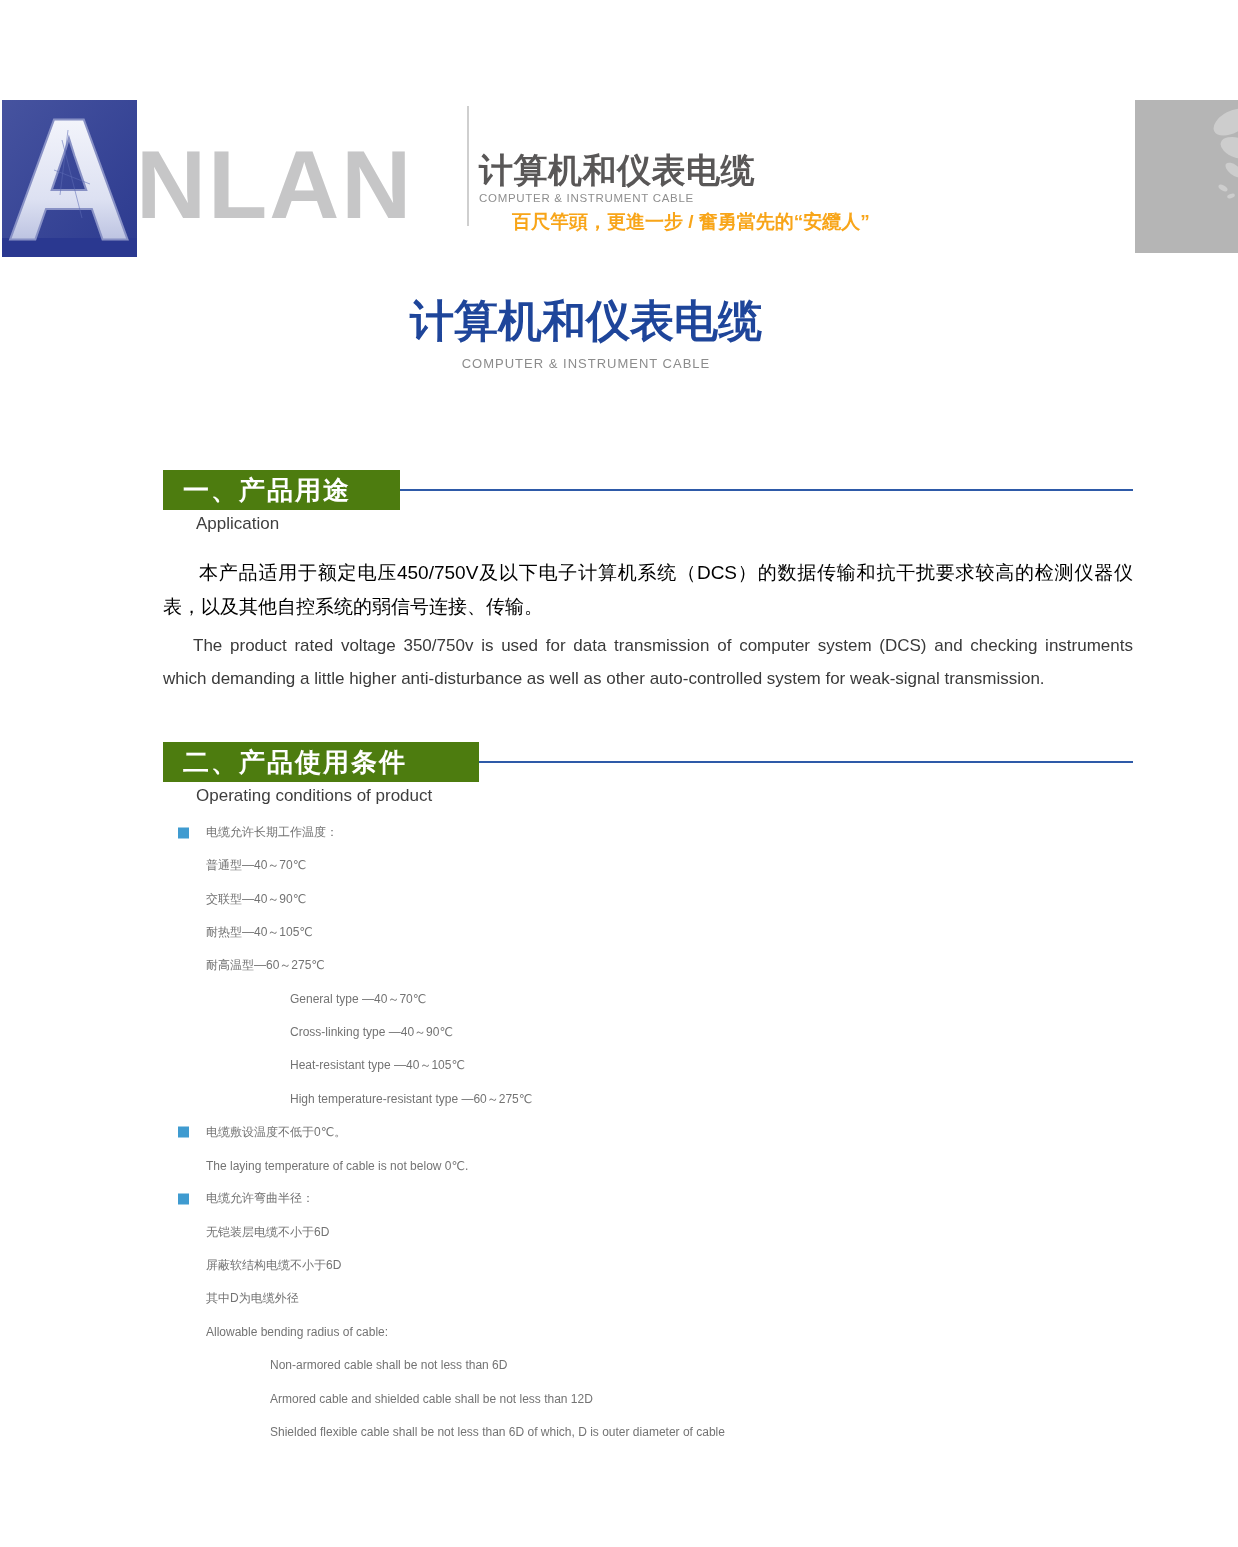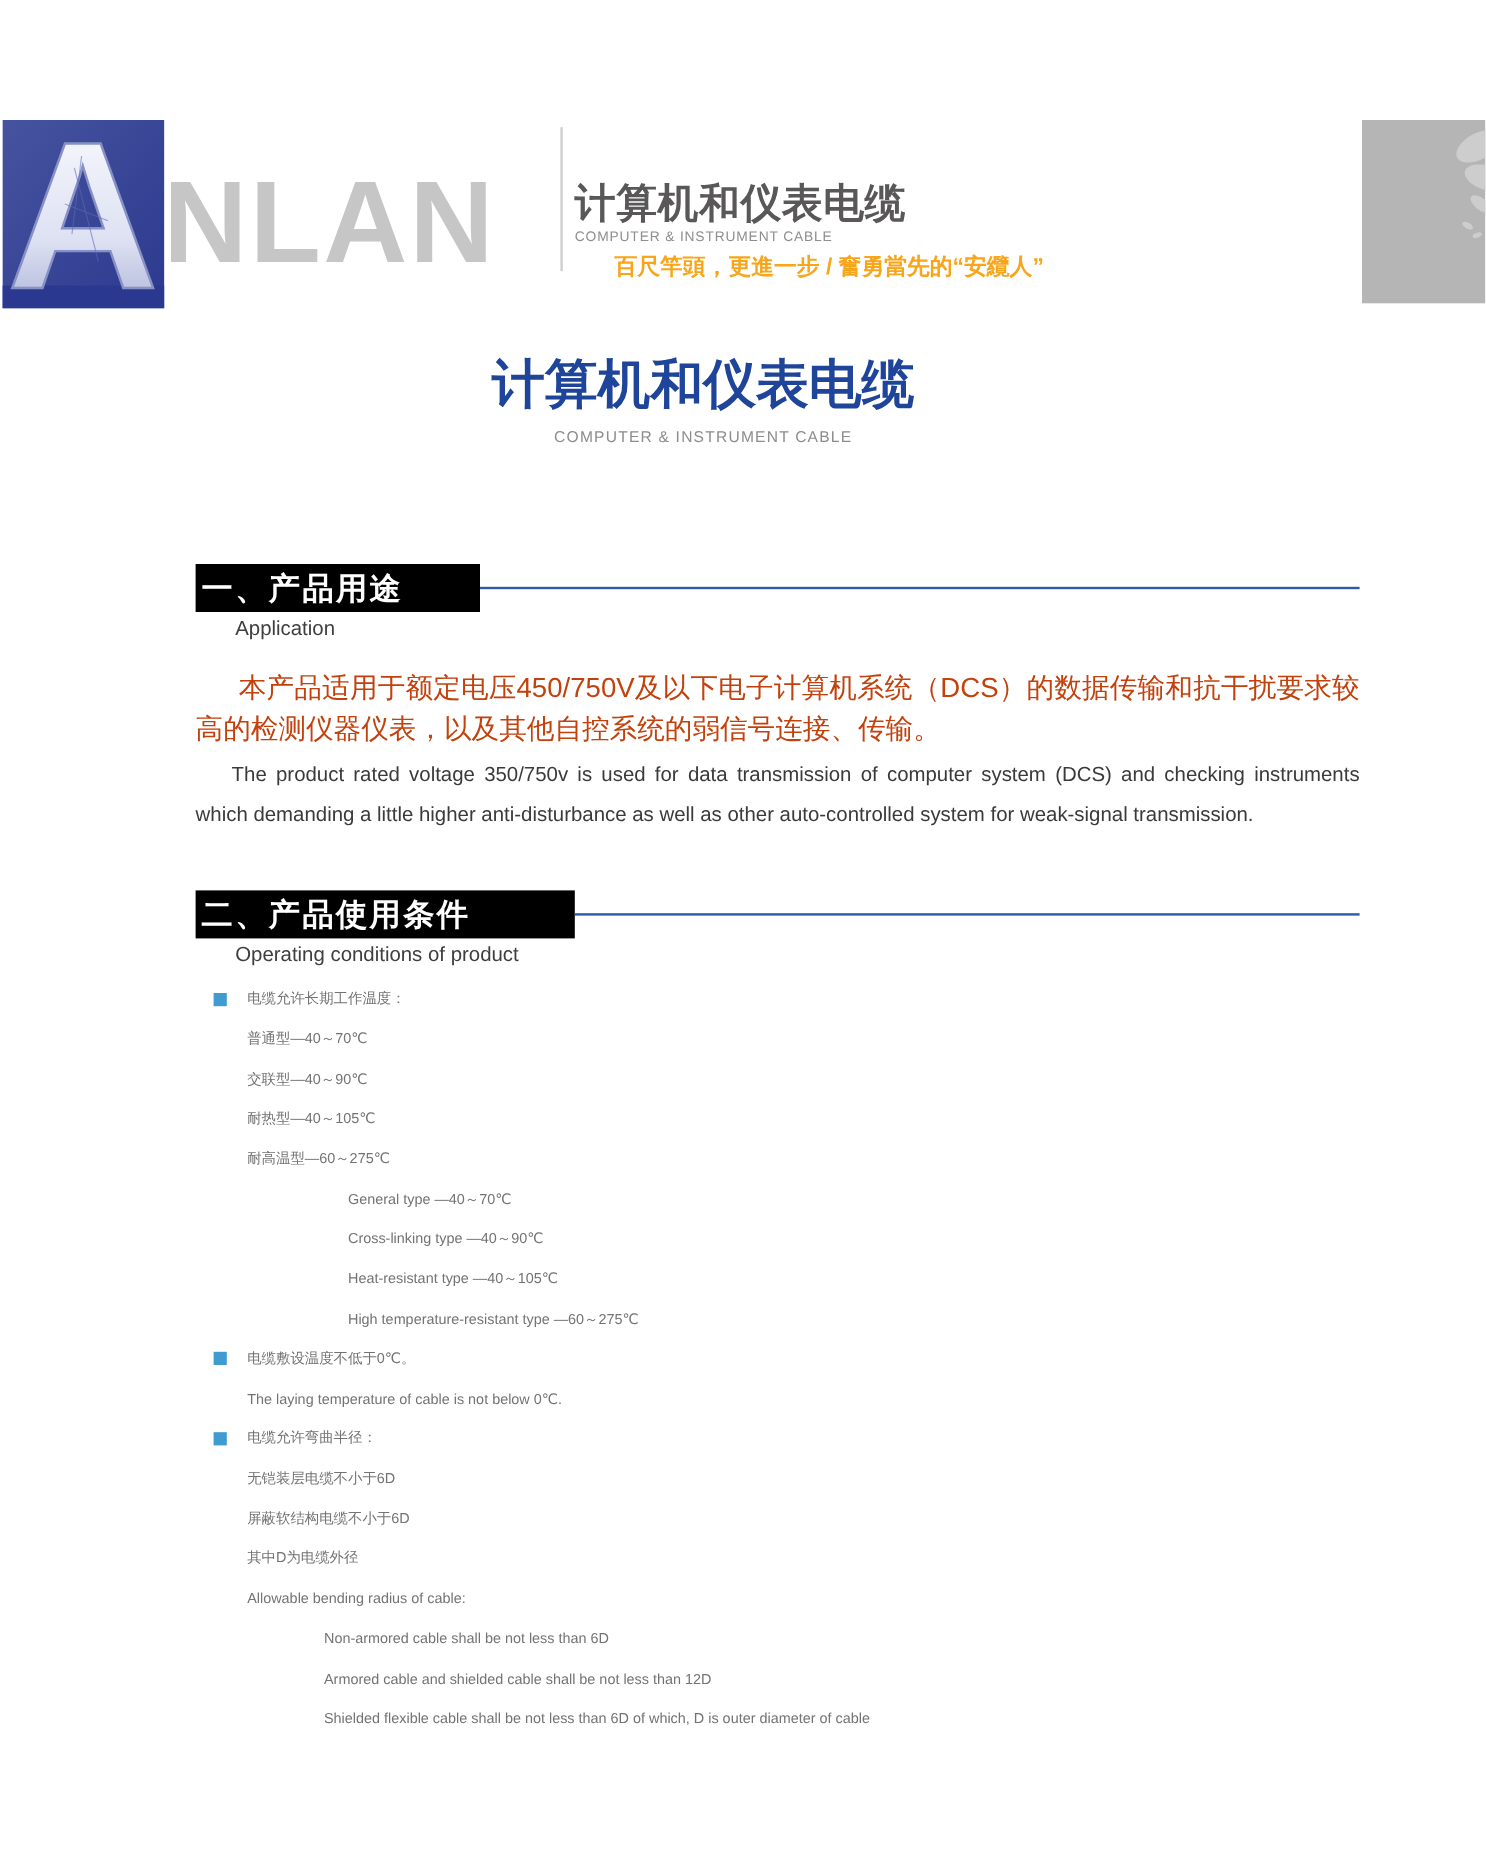--- a/index.html
+++ b/index.html
@@ -33,37 +33,37 @@
   .page-subtitle{
     left:0;top:356px;width:1172px;text-align:center;
     font-size:13px;color:#8C8C8C;letter-spacing:1px;
   }
 
   
   .sec-head{left:163px;width:970px;height:40px;display:flex;align-items:center;}
   .sec-head.s1{top:470px;}
   .sec-head.s2{top:742px;}
   .sec-bar{
-    background:#000000;color:#ffffff;height:40px;line-height:40px;
-    font-size:26px;font-weight:bold;letter-spacing:2px;padding-left:5px;
+    background:#4d7c0f;color:#ffffff;height:40px;line-height:40px;
+    font-size:26px;font-weight:bold;letter-spacing:2px;padding-left:20px;
     box-sizing:border-box;flex:0 0 auto;
   }
   .sec-bar.w1{width:237px;}
   .sec-bar.w2{width:316px;}
   .sec-rule{flex:1 1 auto;height:2px;background:#2E5AA8;}
 
   .en-label{font-size:17px;color:#3E3E3E;}
   .application-label{left:196px;top:514px;}
   .operating-label{left:196px;top:786px;}
 
   
   .para{
     left:163px;width:970px;text-align:justify;
   }
-  .para-cn{top:556px;font-size:23px;line-height:34px;color:#c2410c;text-indent:36px;}
+  .para-cn{top:556px;font-size:19px;line-height:34px;color:#000000;text-indent:36px;}
   .para-en{top:629px;font-size:17px;line-height:33px;color:#3A3A3A;text-indent:30px;}
 
   
   .conditions-list{left:163px;top:816px;width:975px;}
   .line{
     height:33.3px;display:flex;align-items:center;position:relative;
     font-size:12px;color:#737373;white-space:nowrap;
   }
   .line.bullet{padding-left:43px;}
   .line.sub{padding-left:43px;}

